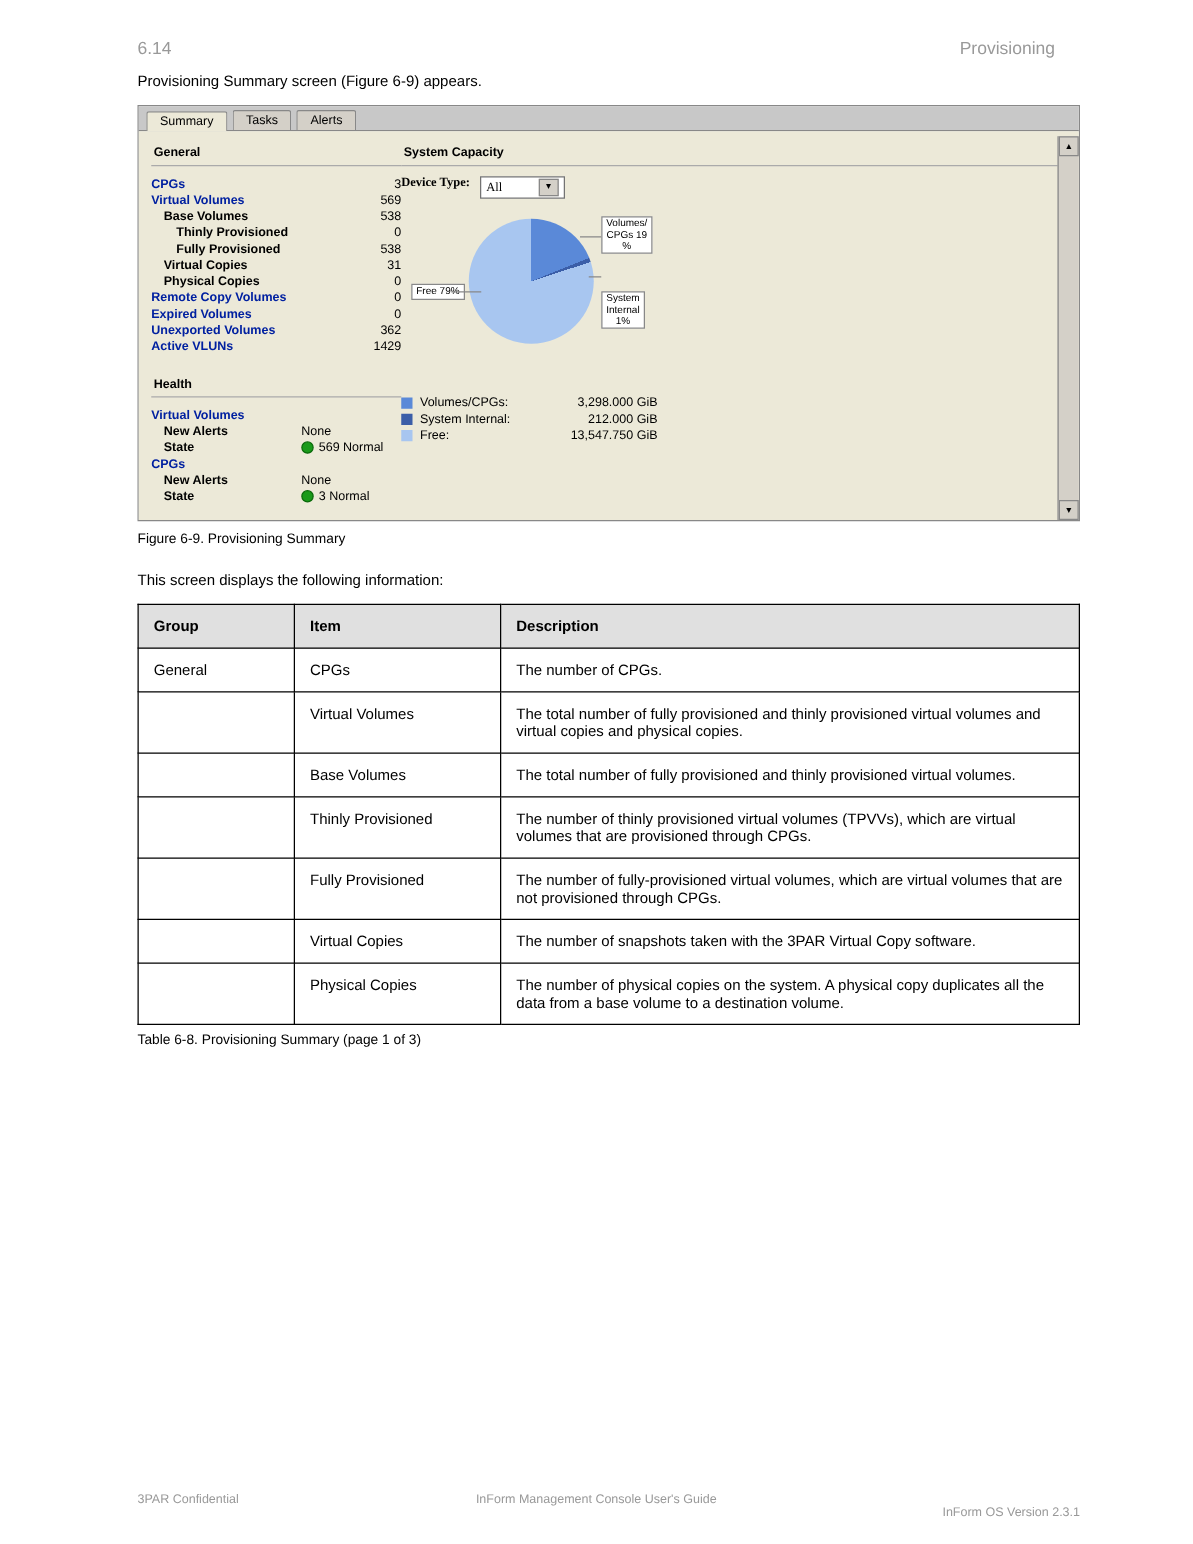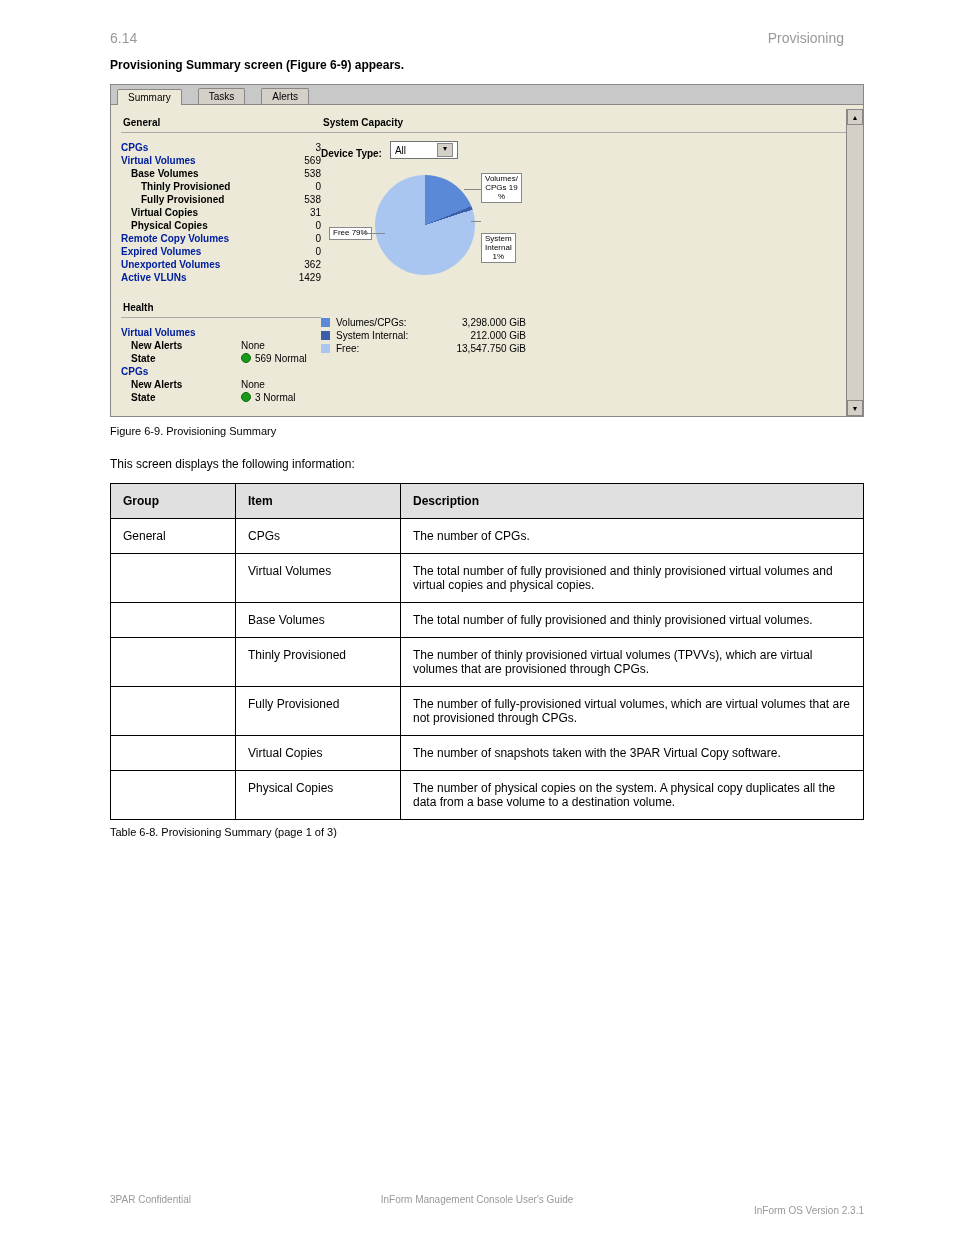--- a/index.html
+++ b/index.html
@@ -1,43 +1,43 @@
 <!DOCTYPE html>
 <html><head>
 <meta charset="utf-8">
 <style>
 body { margin: 0; font-family: Arial, sans-serif; background: #fff; font-size: 11px; color: #000; }
 .page { width: 954px; min-height: 1235px; position: relative; padding: 0; }
 .page-header { font-size: 14px; color: #999; padding: 30px 110px 10px; display:flex; justify-content:space-between;}
 .page-body { padding: 0 90px 0 110px; }
-.intro { font-size: 12px; line-height:1.5;font-weight:bold;}
+.intro { font-size: 12px; line-height:1.5;}
 
 .fig { border: 1px solid #888; margin: 10px 0 8px; position: relative; background:#fff; }
 .titlebar { background: linear-gradient(to right,#2a3f8a,#8a9cd0); color:#fff; font-size:10px; font-weight:bold; padding:3px 6px; display:flex; align-items:center; }
 .titlebar .ticon { width:12px; height:12px; background:#dbe3f7; border:1px solid #4a5a9a; margin-right:6px; display:inline-block;}
-.tabs-bar { background:#c8c8c8; border-bottom:1px solid #888; padding:3px 6px 0; display:flex; gap:16px; }
+.tabs-bar { background:#c8c8c8; border-bottom:1px solid #888; padding:3px 6px 0; display:flex; gap:4px; }
 .tab { background:#d4d0c8; border:1px solid #888; border-bottom:none; padding:2px 10px; font-size:10px; margin-right:0; border-radius:2px 2px 0 0; }
 .tab.active { background:#ece9d8; position:relative; top:1px; }
 .content { background:#ece9d8; padding:8px 10px 12px; position:relative; }
 .cols { display:flex; }
 .col-left { width: 200px; }
 .col-right { flex:1; padding-left:0px; }
 .sec-title { font-weight:bold; font-size:10px; padding:4px 2px; border-bottom:1px solid #aaa; margin-bottom:8px; }
 .stats { font-size:10px; }
 .stats-row { display:flex; justify-content:space-between; padding:1px 0;}
 .stats-row .lbl { display:inline-block; }
 .stats-row .val { width:36px; text-align:right; }
 .link { color:#0020a0; font-weight:bold; }
 .sub1 { padding-left:10px; font-weight:bold;}
 .sub2 { padding-left:20px; font-weight:bold;}
 .health { margin-top:14px; }
 .health .hrow { display:flex; font-size:10px; padding:1px 0;}
 .health .hlbl { width:110px; }
 .dot { width:8px; height:8px; border-radius:50%; background:#1a9a1a; display:inline-block; margin-right:4px; vertical-align:middle; border:1px solid #0a6a0a; }
-.devtype { font-size:10px; margin:4px 0 0 0; display:flex; align-items:flex-end;}
+.devtype { font-size:10px; margin:4px 0 0 0; display:flex; align-items:flex-start;font-family:Liberation Serif, serif;}
 .devtype b { margin-right:8px;}
 .selbox { border:1px solid #737373; background:#fff; padding:1px 4px; width:58px; display:inline-flex; justify-content:space-between; align-items:center; font-size:10px;}
 .selbox .arrow { width:14px; height:12px; background:#d4d0c8; border:1px solid #888; text-align:center; line-height:10px; font-size:8px;}
 .chart-area { margin-top:6px; position:relative; height:130px; }
 .pie { width:100px; height:100px; border-radius:50%; position:absolute; left:54px; top:10px;
   background: conic-gradient(#5a89d8 0deg 68deg, #3b5ea8 68deg 72deg, #a8c6f0 72deg 360deg);
 }
 .callout { position:absolute; border:1px solid #888; background:#fff; font-size:8px; padding:1px 3px; line-height:1.1; }
 .callout.free { left:8px; top:62px; }
 .callout.vol { left:160px; top:8px; text-align:center; }

